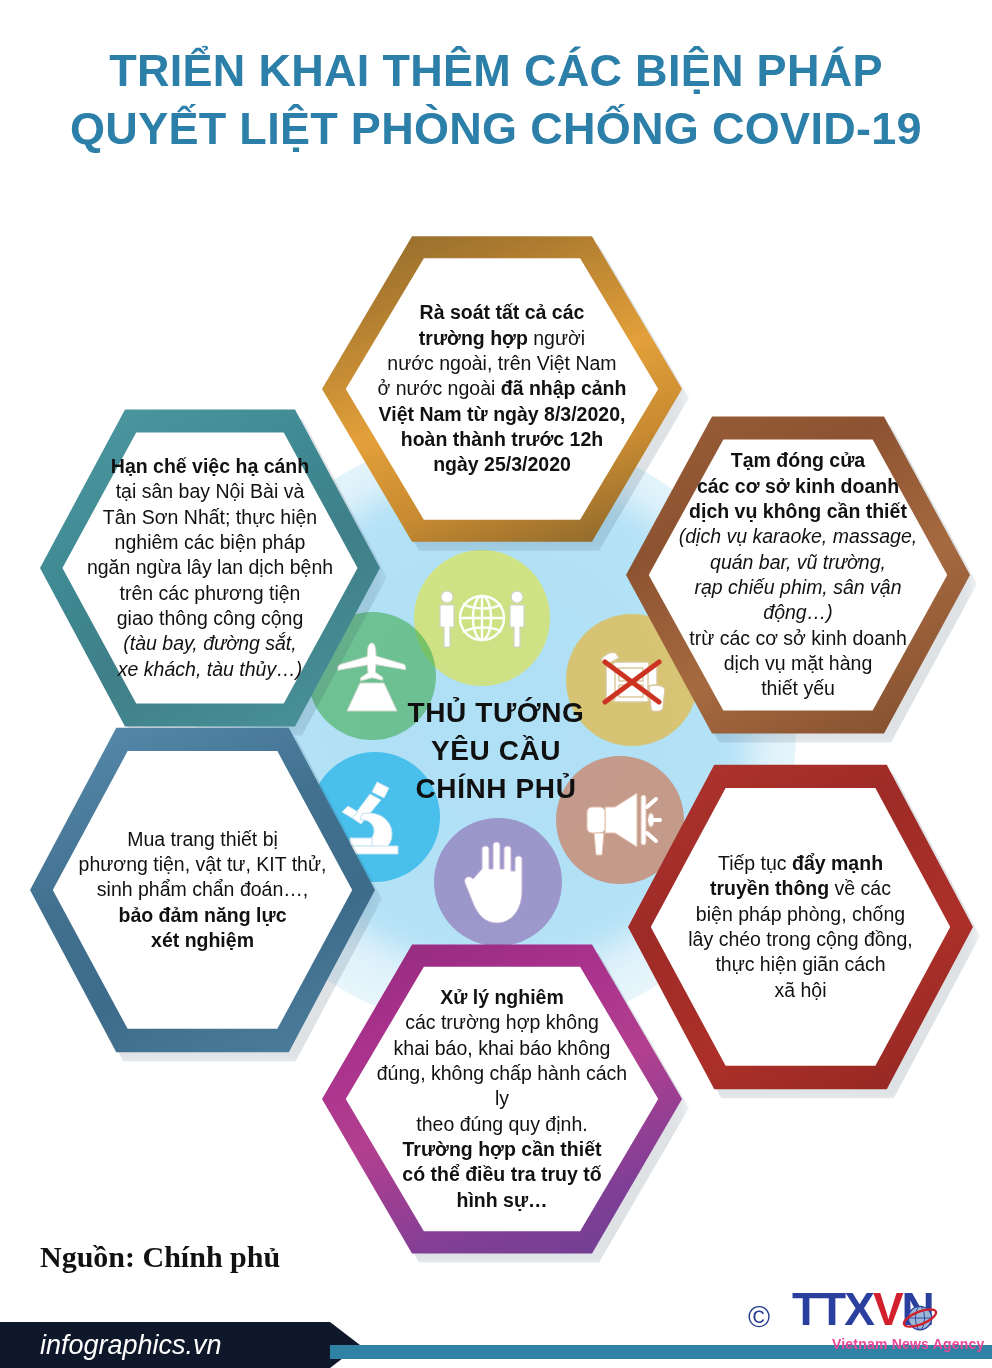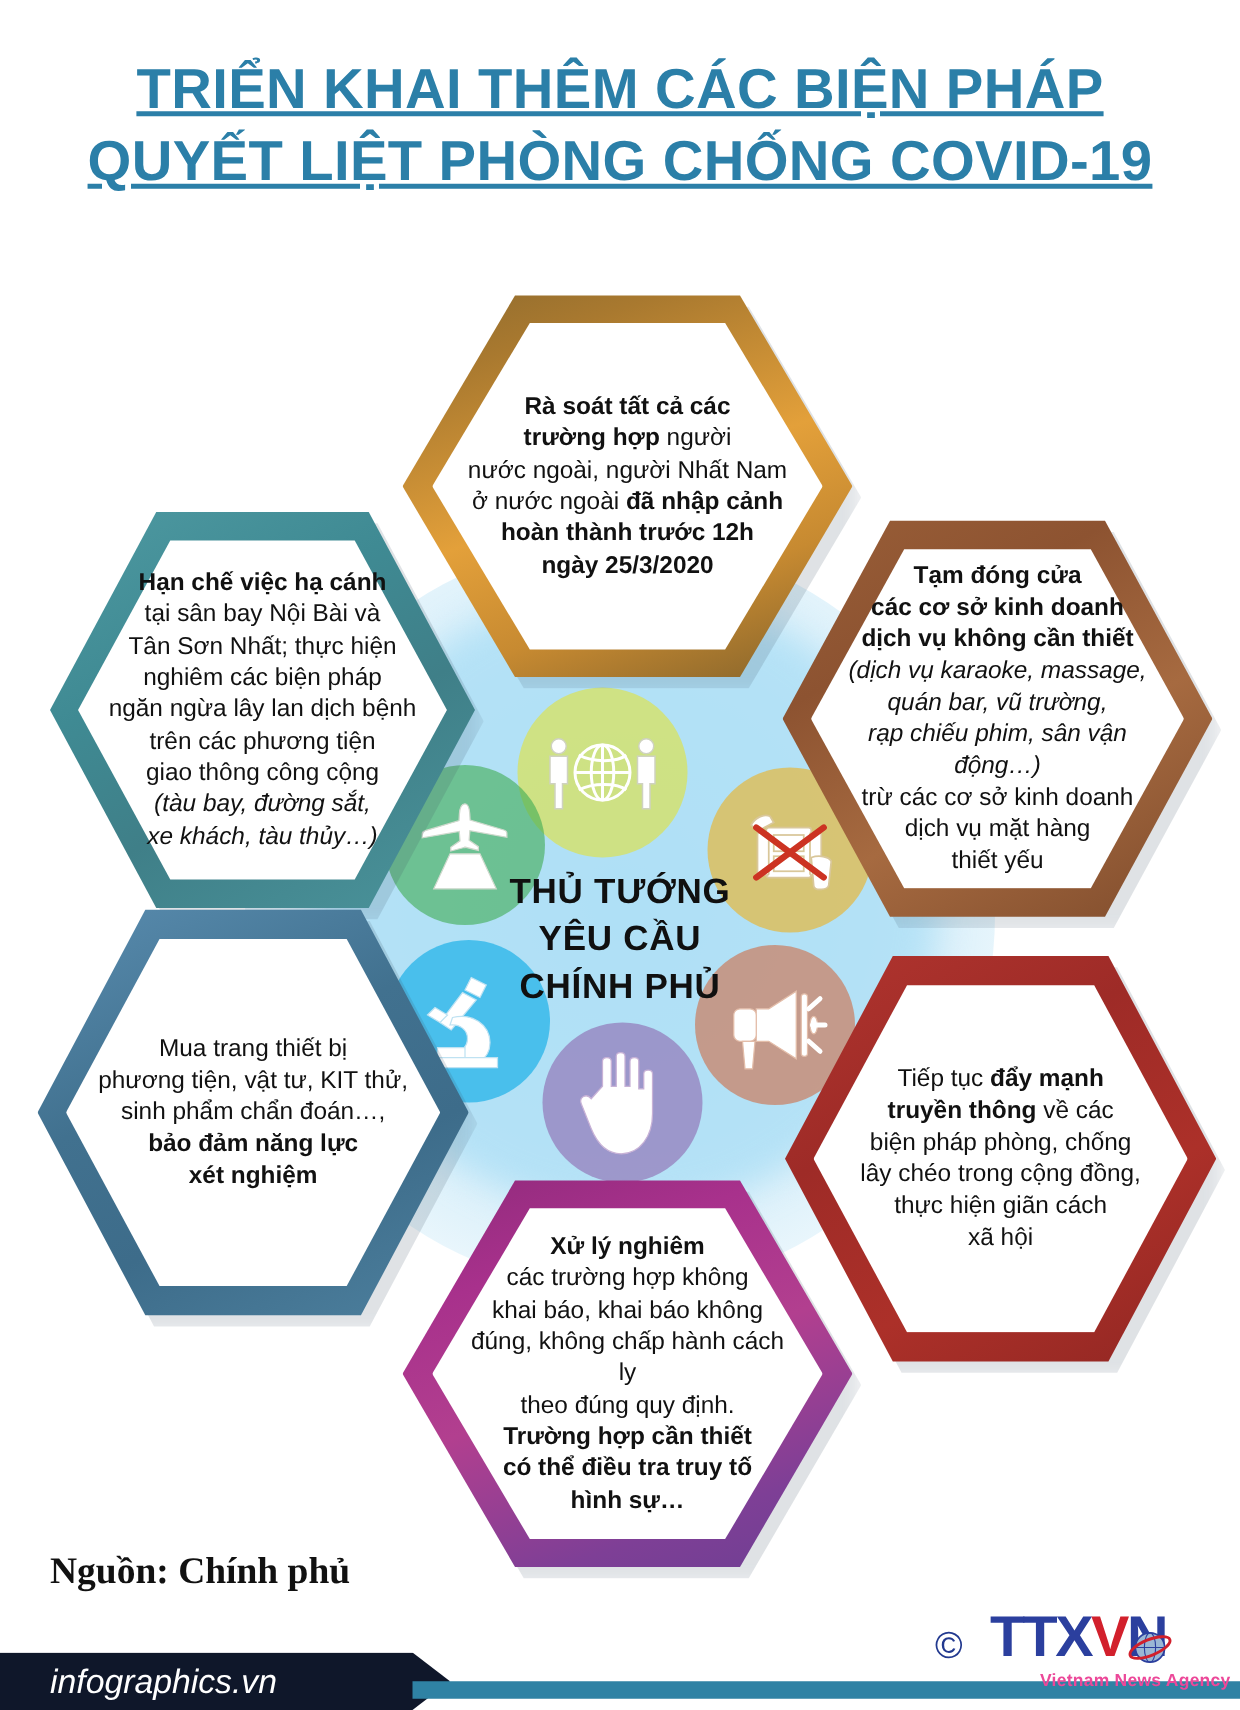--- a/index.html
+++ b/index.html
@@ -2,21 +2,21 @@
 <html><head>
 <meta charset="utf-8">
 <style>
   html,body{margin:0;padding:0;background:#fff;}
   body{width:992px;height:1368px;position:relative;overflow:hidden;
        font-family:"Liberation Sans","DejaVu Sans",sans-serif;color:#111;}
 
   
   .title{position:absolute;left:0;top:42px;width:992px;text-align:center;
          font-weight:bold;font-size:45px;line-height:1.28;letter-spacing:.3px;
-         color:#2b7fa8;text-decoration:underline;}
+         color:#2b7fa8;}
   .title .l2{display:block;}
 
   
   .bg-halo{position:absolute;left:196px;top:432px;width:600px;height:600px;
            border-radius:50%;
            background:radial-gradient(circle at 50% 48%,
               #bfe6f8 0%, #cfecfa 42%, #e2f3fb 66%, rgba(236,248,253,.45) 84%,
               rgba(255,255,255,0) 100%);}
   .bg-halo2{position:absolute;left:250px;top:470px;width:500px;height:500px;
             border-radius:50%;background:rgba(171,222,245,.78);
@@ -209,22 +209,23 @@
 
 <div class="hex" id="hex-top">
   <div class="shadow"></div>
   <div class="shell">
       <div class="hexshape"></div>
       <div class="hexinner"></div>
     </div>
   <div class="txt">
     <p><b>Rà soát tất cả các</b></p>
     <p><b>trường hợp</b> người</p>
-    <p>nước ngoài, người Nhất Nam</p>
+    <p>nước ngoài, trên Việt Nam</p>
     <p>ở nước ngoài <b>đã nhập cảnh</b></p>
+    <p><b>Việt Nam từ ngày 8/3/2020,</b></p>
     <p><b>hoàn thành trước 12h</b></p>
     <p><b>ngày 25/3/2020</b></p>
   </div>
 </div>
 
 <div class="hex" id="hex-tl">
   <div class="shadow"></div>
   <div class="shell">
       <div class="hexshape"></div>
       <div class="hexinner"></div>

